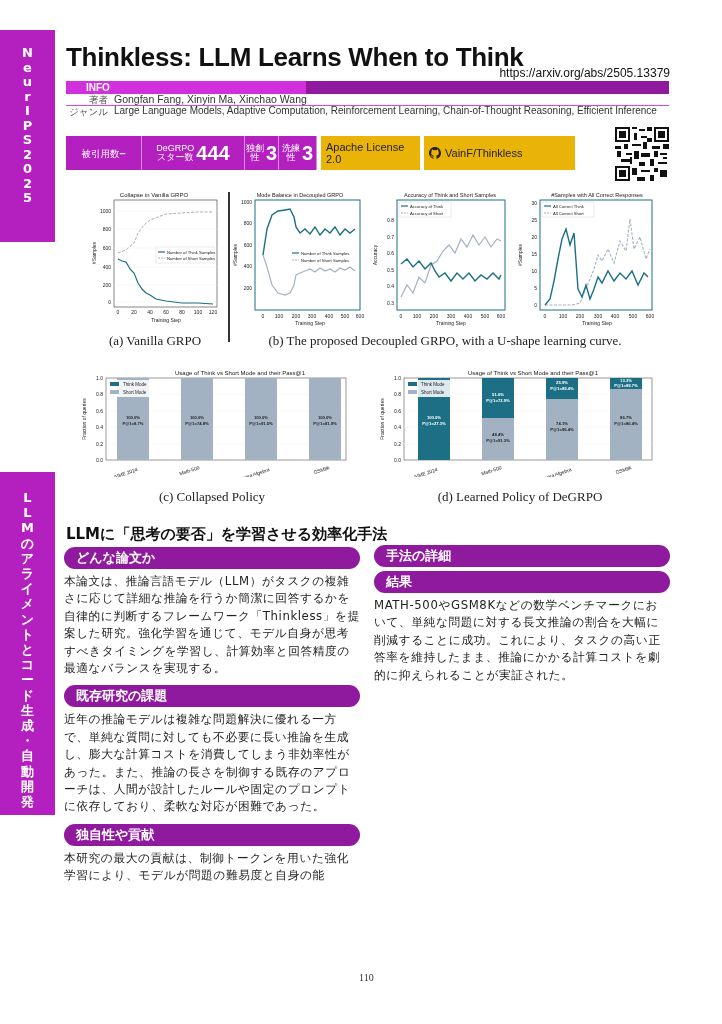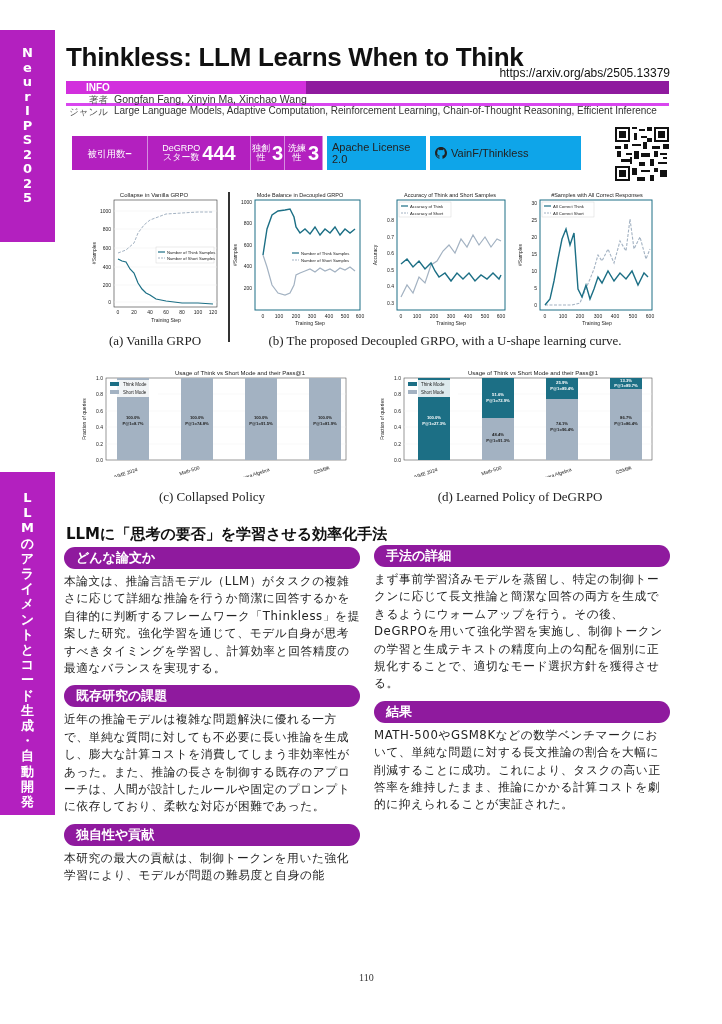--- a/index.html
+++ b/index.html
@@ -16,29 +16,29 @@
   .title { position: absolute; left: 66px; top: 42px; font-family: "Liberation Sans", sans-serif;
     font-size: 26px; font-weight: bold; color: #111; letter-spacing: -0.3px; }
   .url { position: absolute; right: 52px; top: 66px; font-family: "Liberation Sans", sans-serif; font-size: 12px; color: #111; }
 
   .info-bar { position: absolute; left: 66px; top: 81px; width: 603px; height: 13px; display: flex; }
   .info-bar .a { width: 240px; background: #d22fdd; color: #fff; font-size: 10px; font-weight: bold; padding-left: 20px; line-height: 14px; font-family: "Liberation Sans", sans-serif; }
   .info-bar .b { flex: 1; background: #8f1a9e; }
 
   .meta-row { position: absolute; left: 66px; width: 603px; font-family: "Liberation Sans", sans-serif; font-size: 10.5px; color: #333; display: flex; }
   .meta-row .lbl { width: 48px; text-align: right; padding-right: 6px; color: #555; font-size: 9.5px; }
-  .meta-row.r1 { top: 94px; height: 12px; border-bottom: 3px solid #d946ef; line-height: 11px; }
+  .meta-row.r1 { top: 94px; height: 12px; border-bottom: 1px solid #d946ef; line-height: 11px; }
   .meta-row.r2 { top: 107px; line-height: 9px; }
   .meta-row.r2 .val { line-height: 8.5px; font-size: 10px; }
 
-  .stats { position: absolute; left: 72px; top: 136px; height: 34px; display: flex; }
+  .stats { position: absolute; left: 66px; top: 136px; height: 34px; display: flex; }
   .stat { background: #b320bf; color: #fff; display: flex; align-items: center; justify-content: center; border-right: 1px solid #d58ee0; font-family: "Liberation Sans", sans-serif; }
   .stat .small { font-size: 9px; line-height: 9px; text-align: center; }
   .stat .big { font-size: 20px; font-weight: bold; margin-left: 2px; }
-  .gray-box { background: #0ea5e9; height: 34px; display: flex; align-items: center; font-family: "Liberation Sans", sans-serif; font-size: 11px; color: #222; margin-left: 4px; padding-left: 5px; }
+  .gray-box { background: #eab308; height: 34px; display: flex; align-items: center; font-family: "Liberation Sans", sans-serif; font-size: 11px; color: #222; margin-left: 4px; padding-left: 5px; }
 
   .qr { position: absolute; left: 615px; top: 127px; width: 54px; height: 54px; }
   .plot { position: absolute; }
   .plot svg { display: block; }
   .caption { position: absolute; font-family: "Liberation Serif", serif; font-size: 13px; color: #222; text-align: center; }
   .vsep { position: absolute; left: 228px; top: 192px; width: 2px; height: 150px; background: #333; }
 
   .section-title { position: absolute; left: 66px; top: 525px; font-size: 15px; font-weight: bold; color: #111; }
   .col { position: absolute; width: 296px; }
   .col.left { left: 64px; top: 547px; }
@@ -455,18 +455,17 @@
   <div class="hdr">どんな論文か</div>
   <div class="body-text">本論文は、推論言語モデル（LLM）がタスクの複雑さに応じて詳細な推論を行うか簡潔に回答するかを自律的に判断するフレームワーク「Thinkless」を提案した研究。強化学習を通じて、モデル自身が思考すべきタイミングを学習し、計算効率と回答精度の最適なバランスを実現する。</div>
   <div class="hdr">既存研究の課題</div>
   <div class="body-text">近年の推論モデルは複雑な問題解決に優れる一方で、単純な質問に対しても不必要に長い推論を生成し、膨大な計算コストを消費してしまう非効率性があった。また、推論の長さを制御する既存のアプローチは、人間が設計したルールや固定のプロンプトに依存しており、柔軟な対応が困難であった。</div>
   <div class="hdr">独自性や貢献</div>
   <div class="body-text">本研究の最大の貢献は、制御トークンを用いた強化学習により、モデルが問題の難易度と自身の能</div>
 </div>
 
 <div class="col right">
   <div class="hdr">手法の詳細</div>
-  <div class="body-text">まず事前学習済みモデルを蒸留し、特定の制御トークンに応じて長文推論と簡潔な回答の両方を生成できるようにウォームアップを行う。その後、DeGRPOを用いて強化学習を実施し、制御トークンの学習と生成テキストの精度向上の勾配を個別に正規化することで、適切なモード選択方針を獲得させる。</div>
   <div class="hdr">結果</div>
   <div class="body-text">MATH-500やGSM8Kなどの数学ベンチマークにおいて、単純な問題に対する長文推論の割合を大幅に削減することに成功。これにより、タスクの高い正答率を維持したまま、推論にかかる計算コストを劇的に抑えられることが実証された。</div>
 </div>
 
 <div class="page-num">110</div>
 
 </body></html>

